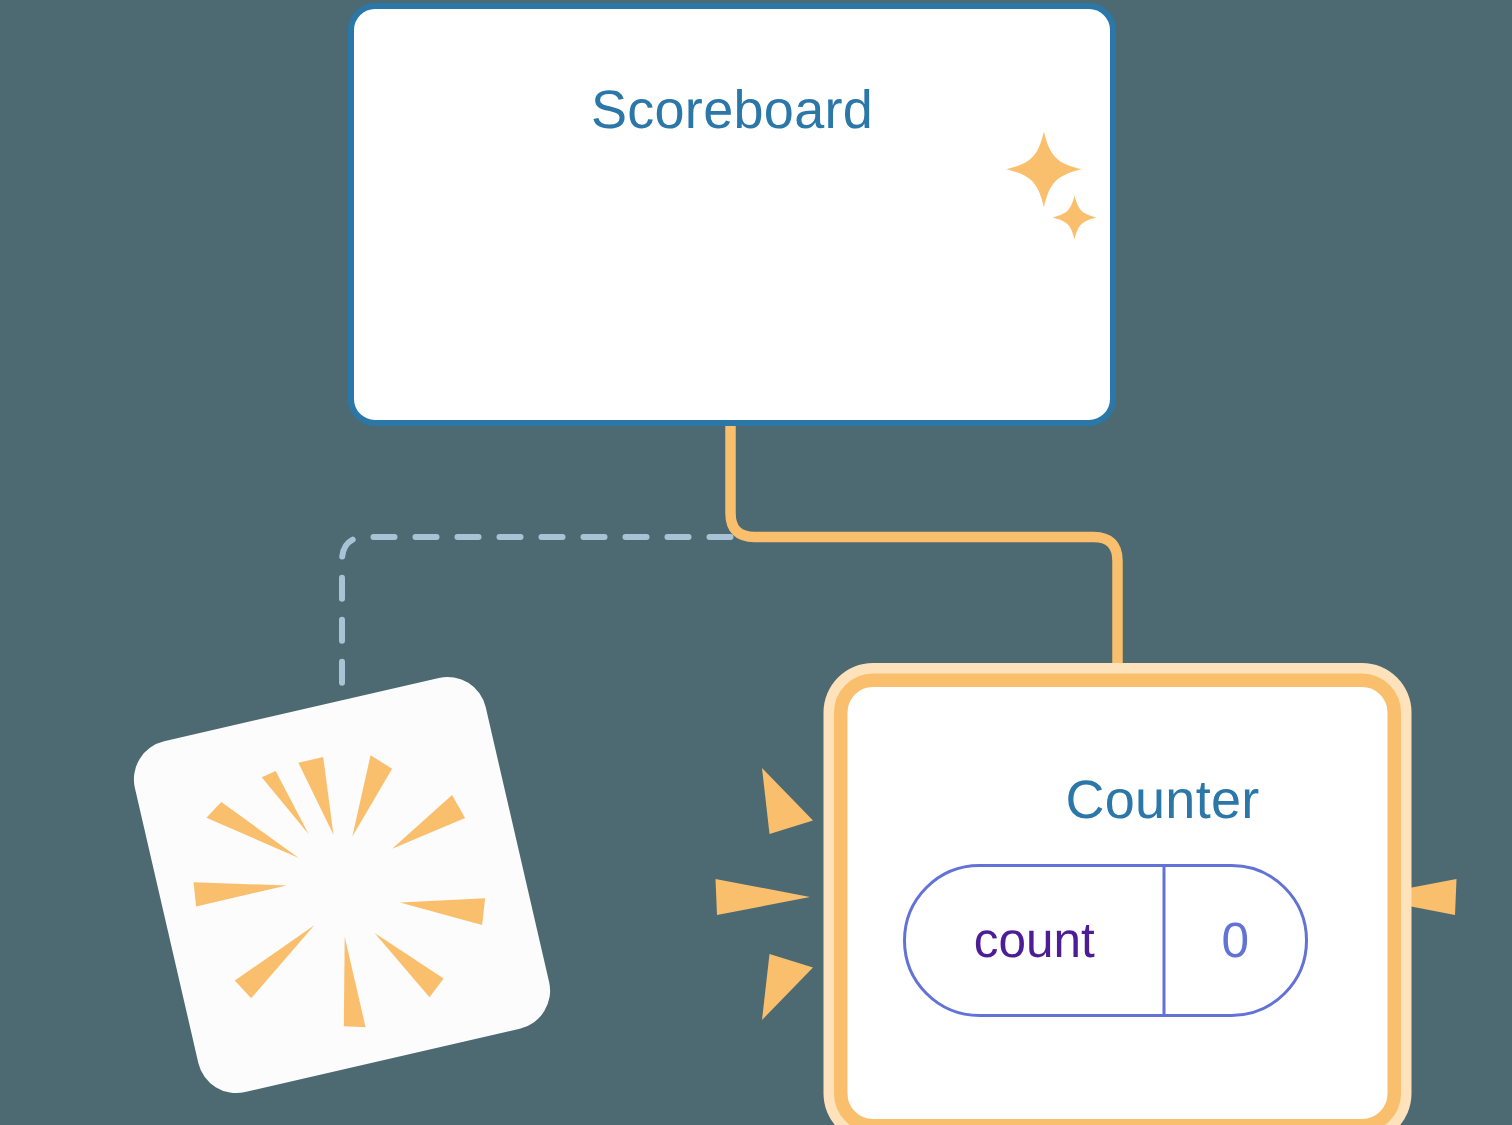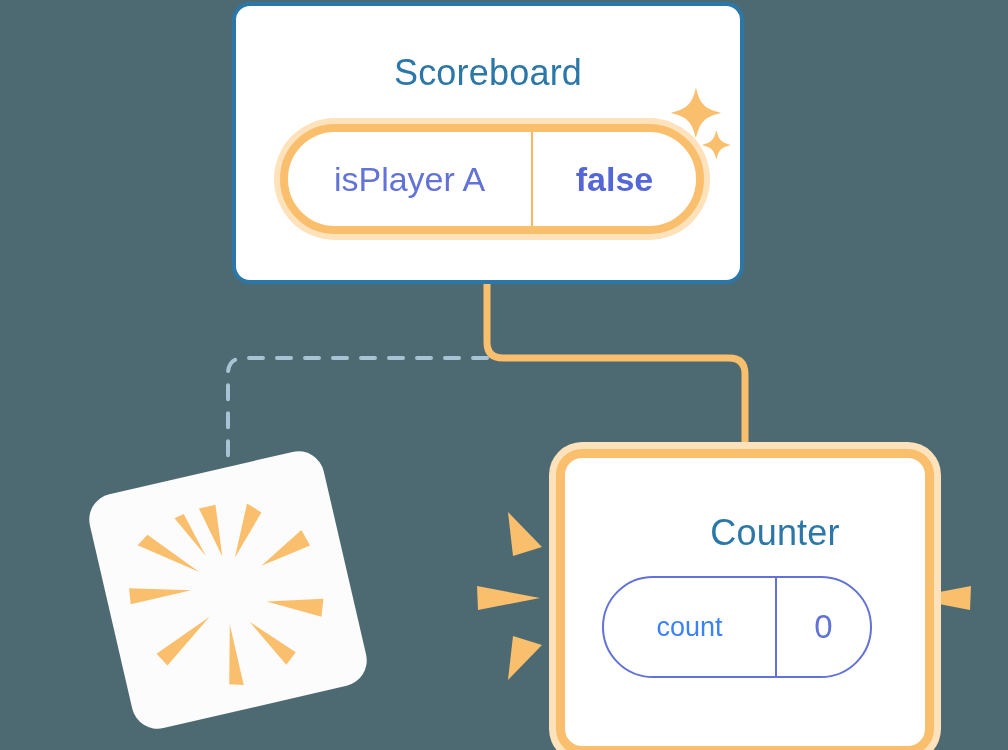--- a/index.html
+++ b/index.html
@@ -133,22 +133,22 @@
     left: 37px;
     top: 118px;
     width: 270px;
     height: 102px;
     border: 2px solid #6272d6;
     border-radius: 999px;
   }
   #counter-pill .pill-key {
     width: 173px;
     border-right: 2px solid #6272d6;
-    color: #3b82f6;
-    font-size: 27px;
+    color: #4c1d95;
+    font-size: 33px;
     font-weight: 400;
   }
   #counter-pill .pill-val {
     flex: 1;
     color: #6272d6;
     font-size: 33px;
     font-weight: 400;
   }
 
   
@@ -189,24 +189,20 @@
 
     <path d="M 487 358 L 244 358 Q 228 358 228 374 L 228 470" fill="none" stroke="#a8c3d6" stroke-width="4" stroke-linecap="round" stroke-dasharray="14 14"></path>
 
     <path d="M 487 284 L 487 342 Q 487 358 503 358 L 729 358 Q 745 358 745 374 L 745 452" fill="none" stroke="#f9bf6d" stroke-width="7" stroke-linecap="round"></path>
   </svg>
 
   <div class="card" id="scoreboard-card">
 
     <div class="card-title" id="scoreboard-title">Scoreboard</div>
 
-    <div class="pill" id="scoreboard-pill">
-      <div class="pill-cell pill-key">isPlayer A</div>
-      <div class="pill-cell pill-val">false</div>
-    </div>
 
     <svg class="sparkle-layer" id="scoreboard-sparkles" viewBox="0 0 512 282">
       <path d="M 470 84 C 474 101 479 106 496 110 C 479 114 474 119 470 136 C 466 119 461 114 444 110 C 461 106 466 101 470 84 Z" fill="#f9bf6d"></path>
       <path d="M 491 128 C 493.5 138 496 140.5 506 143 C 496 145.5 493.5 148 491 158 C 488.5 148 486 145.5 476 143 C 486 140.5 488.5 138 491 128 Z" fill="#f9bf6d"></path>
     </svg>
   </div>
 
   <svg id="counter-burst" viewBox="0 0 568 310">
 
     <g fill="#f9bf6d">

